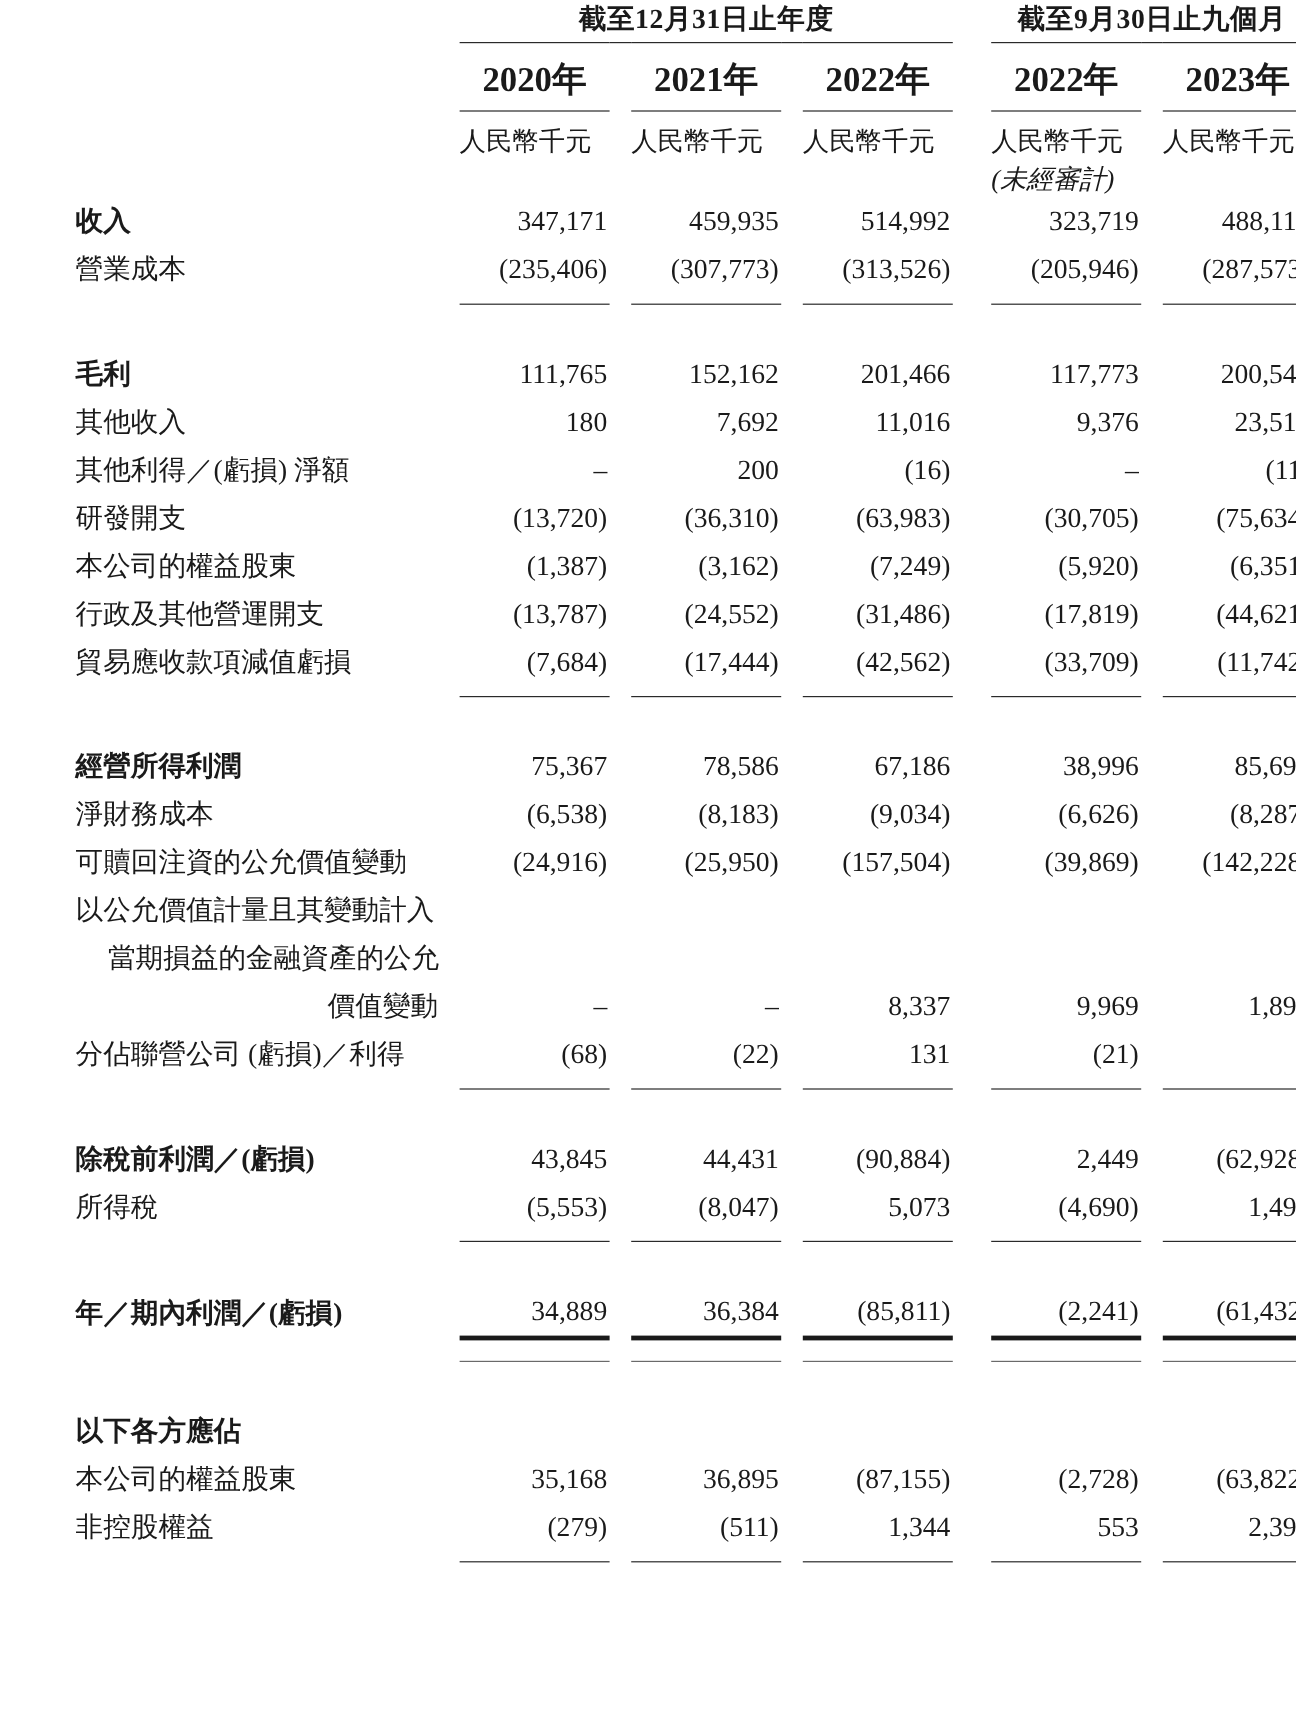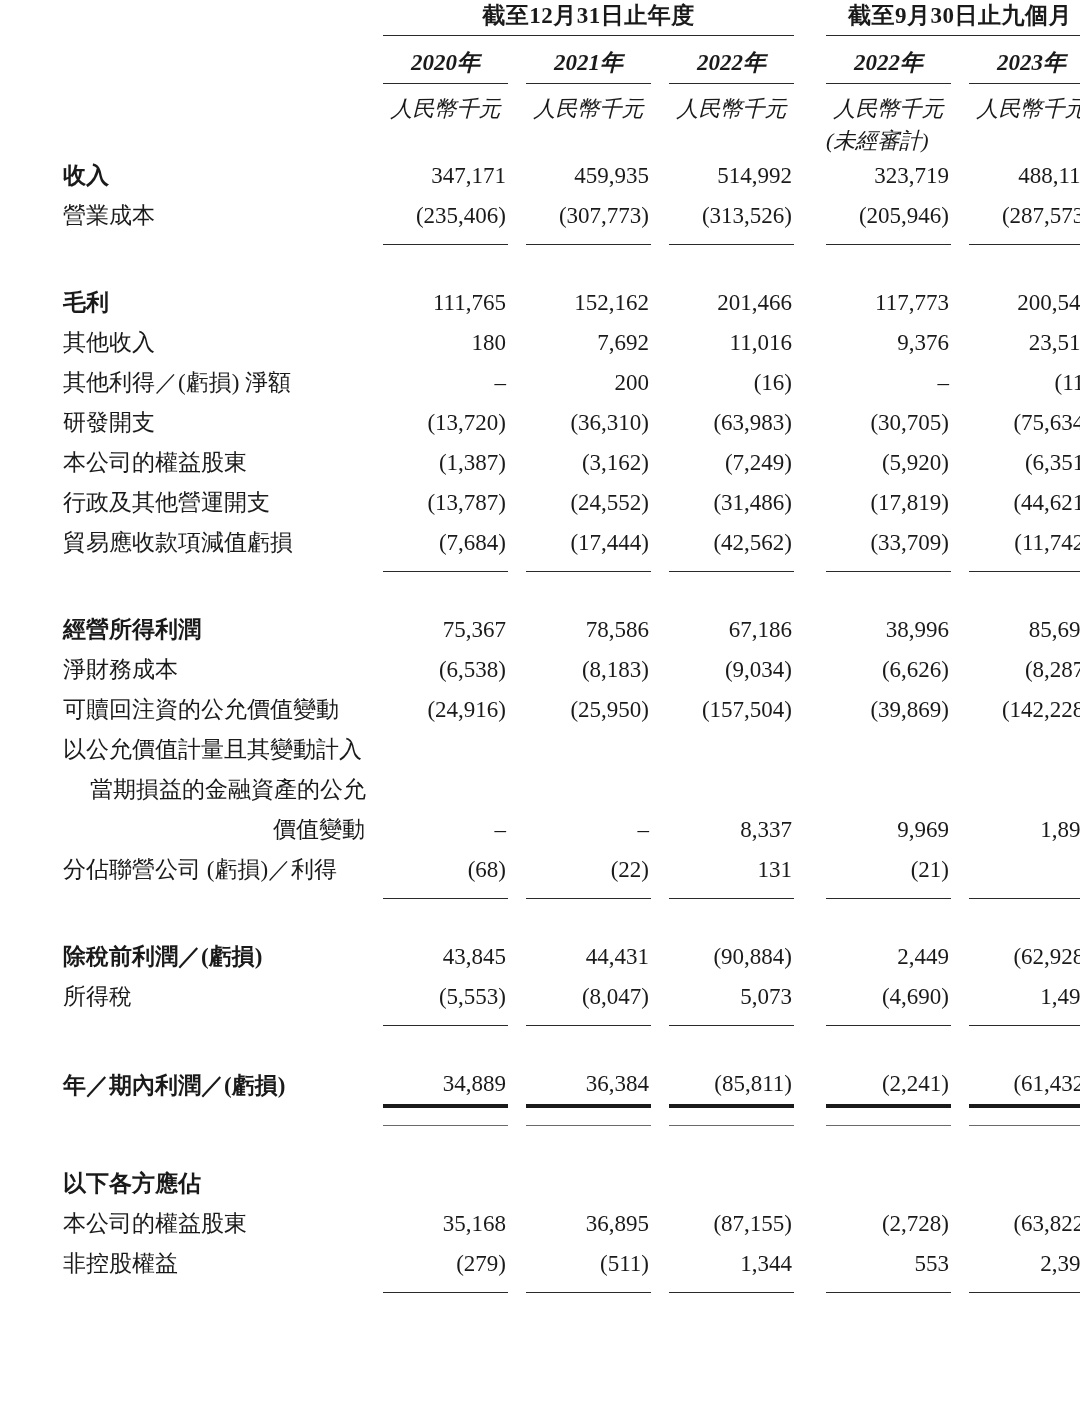--- a/index.html
+++ b/index.html
@@ -53,35 +53,32 @@
   }
   .rule-span {
     border-bottom: 1.6px solid #2a2a2a;
     height: 0;
     font-size: 0;
     line-height: 0;
   }
   .year-head {
     text-align: center;
     font-weight: bold;
-    font-size: 23px;
+    font-size: 29px;
     padding-top: 11px;
     padding-bottom: 5px;
     white-space: nowrap;
-    font-style: italic;
   }
   .rule-col {
     border-bottom: 1.4px solid #2a2a2a;
     height: 0;
     font-size: 0;
     line-height: 0;
   }
   .unit {
-    text-align: center;
-    font-style: italic;
     font-size: 22px;
     padding-top: 10px;
     white-space: nowrap;
   }
   .unit2 {
     text-align: left;
     font-style: italic;
     font-size: 22px;
     padding-top: 2px;
     white-space: nowrap;

